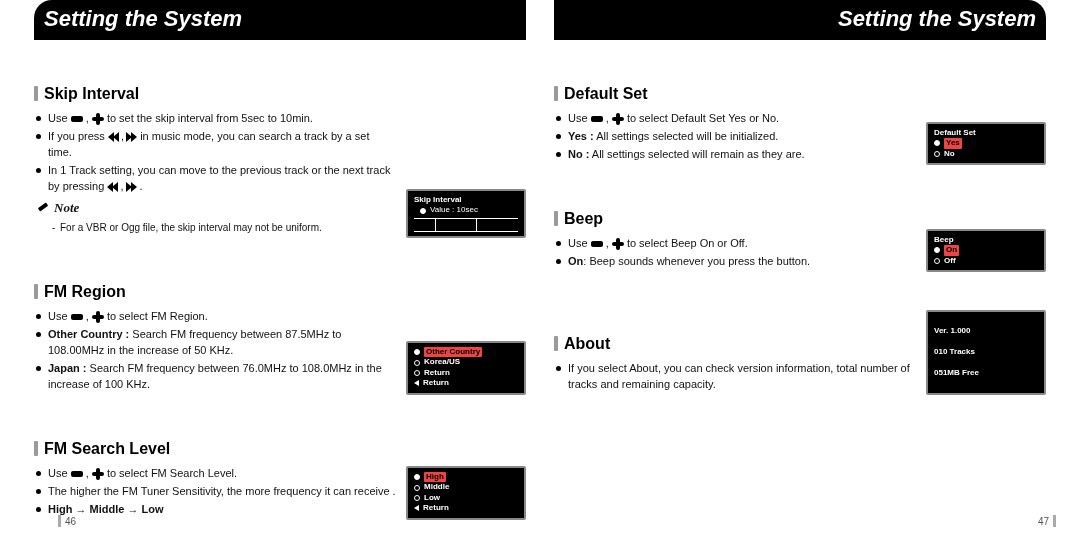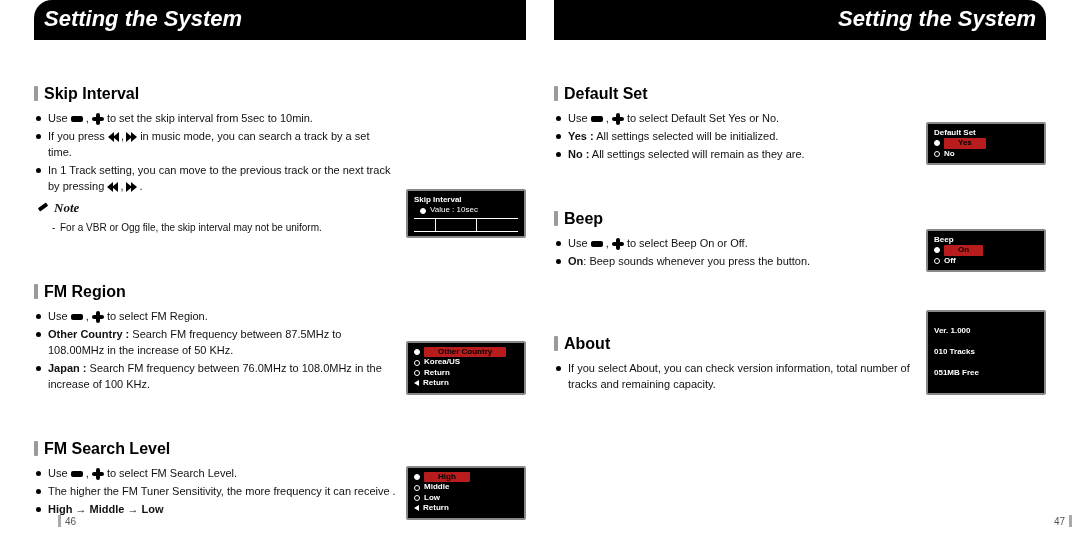--- a/index.html
+++ b/index.html
@@ -118,21 +118,21 @@
     padding: 4px 6px;
     font-weight: bold;
   }
   .mini-shot .indent { padding-left: 6px; font-weight: normal; }
   .mini-shot .row { display: flex; align-items: center; gap: 4px; }
   .mini-shot .radio {
     width: 6px; height: 6px; border: 1px solid #fff; border-radius: 50%; display: inline-block; flex-shrink: 0;
   }
   .mini-shot .radio.filled { background: #fff; }
   .mini-shot .hl {
-    background: #b91c1c; color: #000; display: inline-block; padding: 0 14px; border-radius: 1px;
+    background: #ef4444; color: #000; display: inline-block; padding: 0 2px; border-radius: 1px;
   }
   .mini-shot .tri-left {
     width: 0; height: 0; border-top: 3px solid transparent; border-bottom: 3px solid transparent; border-right: 5px solid #fff; display: inline-block; flex-shrink: 0;
   }
   .mini-shot.about { font-weight: bold; white-space: pre-line; }
   .mini-shot.skip .gauge {
     margin-top: 2px;
     height: 14px;
     border-top: 1px solid #fff;
     border-bottom: 1px solid #fff;
@@ -175,21 +175,21 @@
     position: absolute;
     bottom: 12px;
     font-size: 10px;
     color: #555;
     display: flex;
     align-items: center;
     gap: 4px;
     margin-left: 34px;
   }
   .footer.left { left: 24px; }
-  .footer.right { right: 8px; justify-content: center; }
+  .footer.right { right: 24px; justify-content: center; }
   .footer .fbar { width: 3px; height: 12px; background: #aaa; }
 </style>
 </head>
 <body>
 
 <div class="spread">
 
   <div class="page page-left">
     <div class="header left">
       <span>Setting the System</span>

